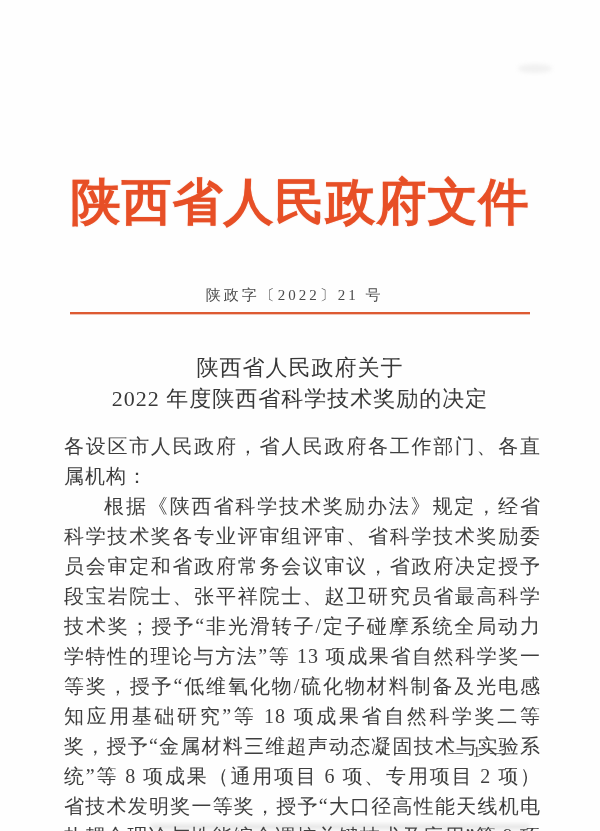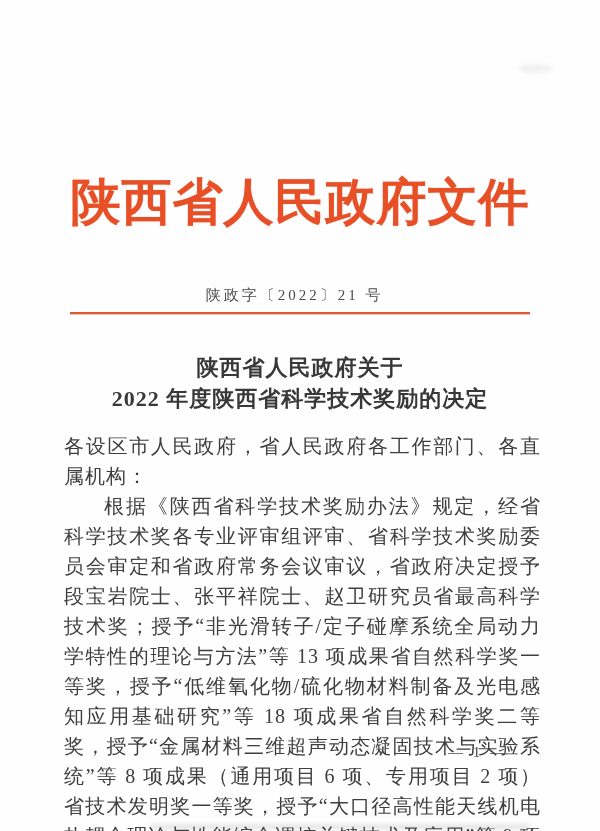--- a/index.html
+++ b/index.html
@@ -48,21 +48,21 @@
     box-shadow: 0 1px 0 rgba(221, 90, 50, 0.35);
   }
   .doc-title {
     position: absolute;
     top: 352px;
     left: 0;
     right: 0;
     text-align: center;
     font-size: 22px;
     line-height: 31px;
-    font-weight: bold;
+    font-weight: normal;
     color: #383838;
     letter-spacing: 1px;
   }
   .body-block {
     position: absolute;
     top: 431px;
     left: 64px;
     width: 477px;
     font-size: 20px;
     line-height: 30px;

